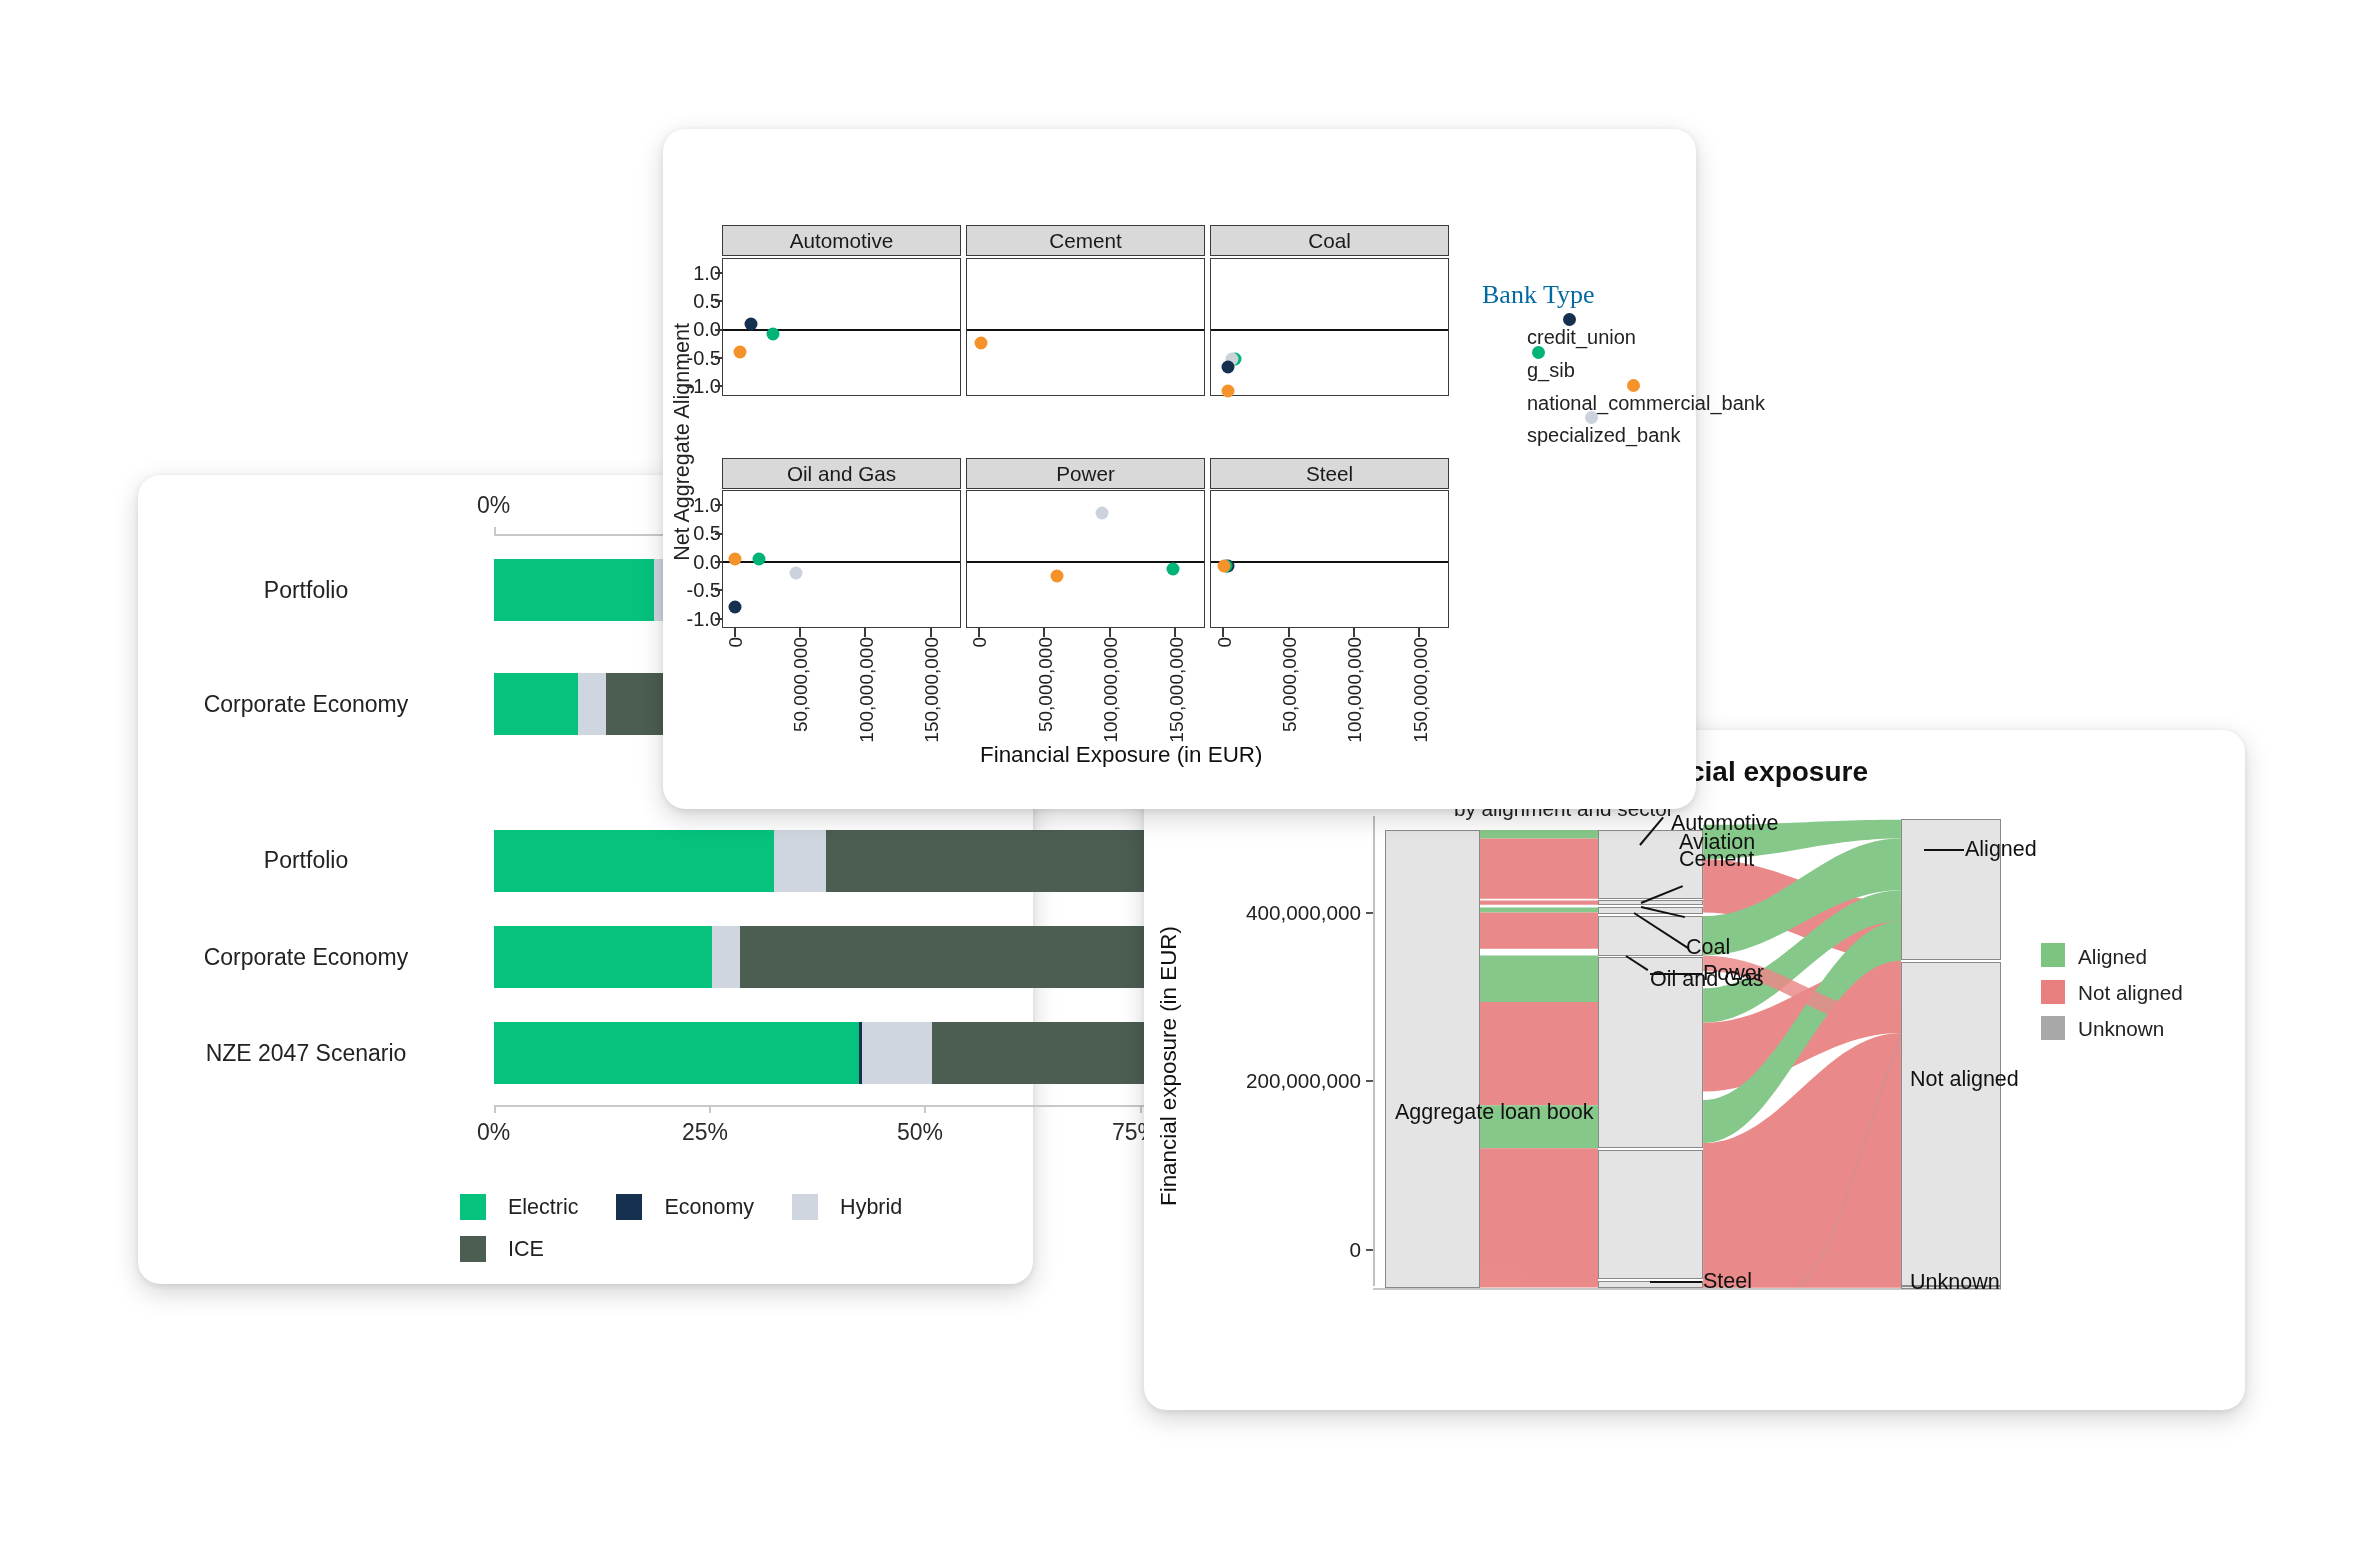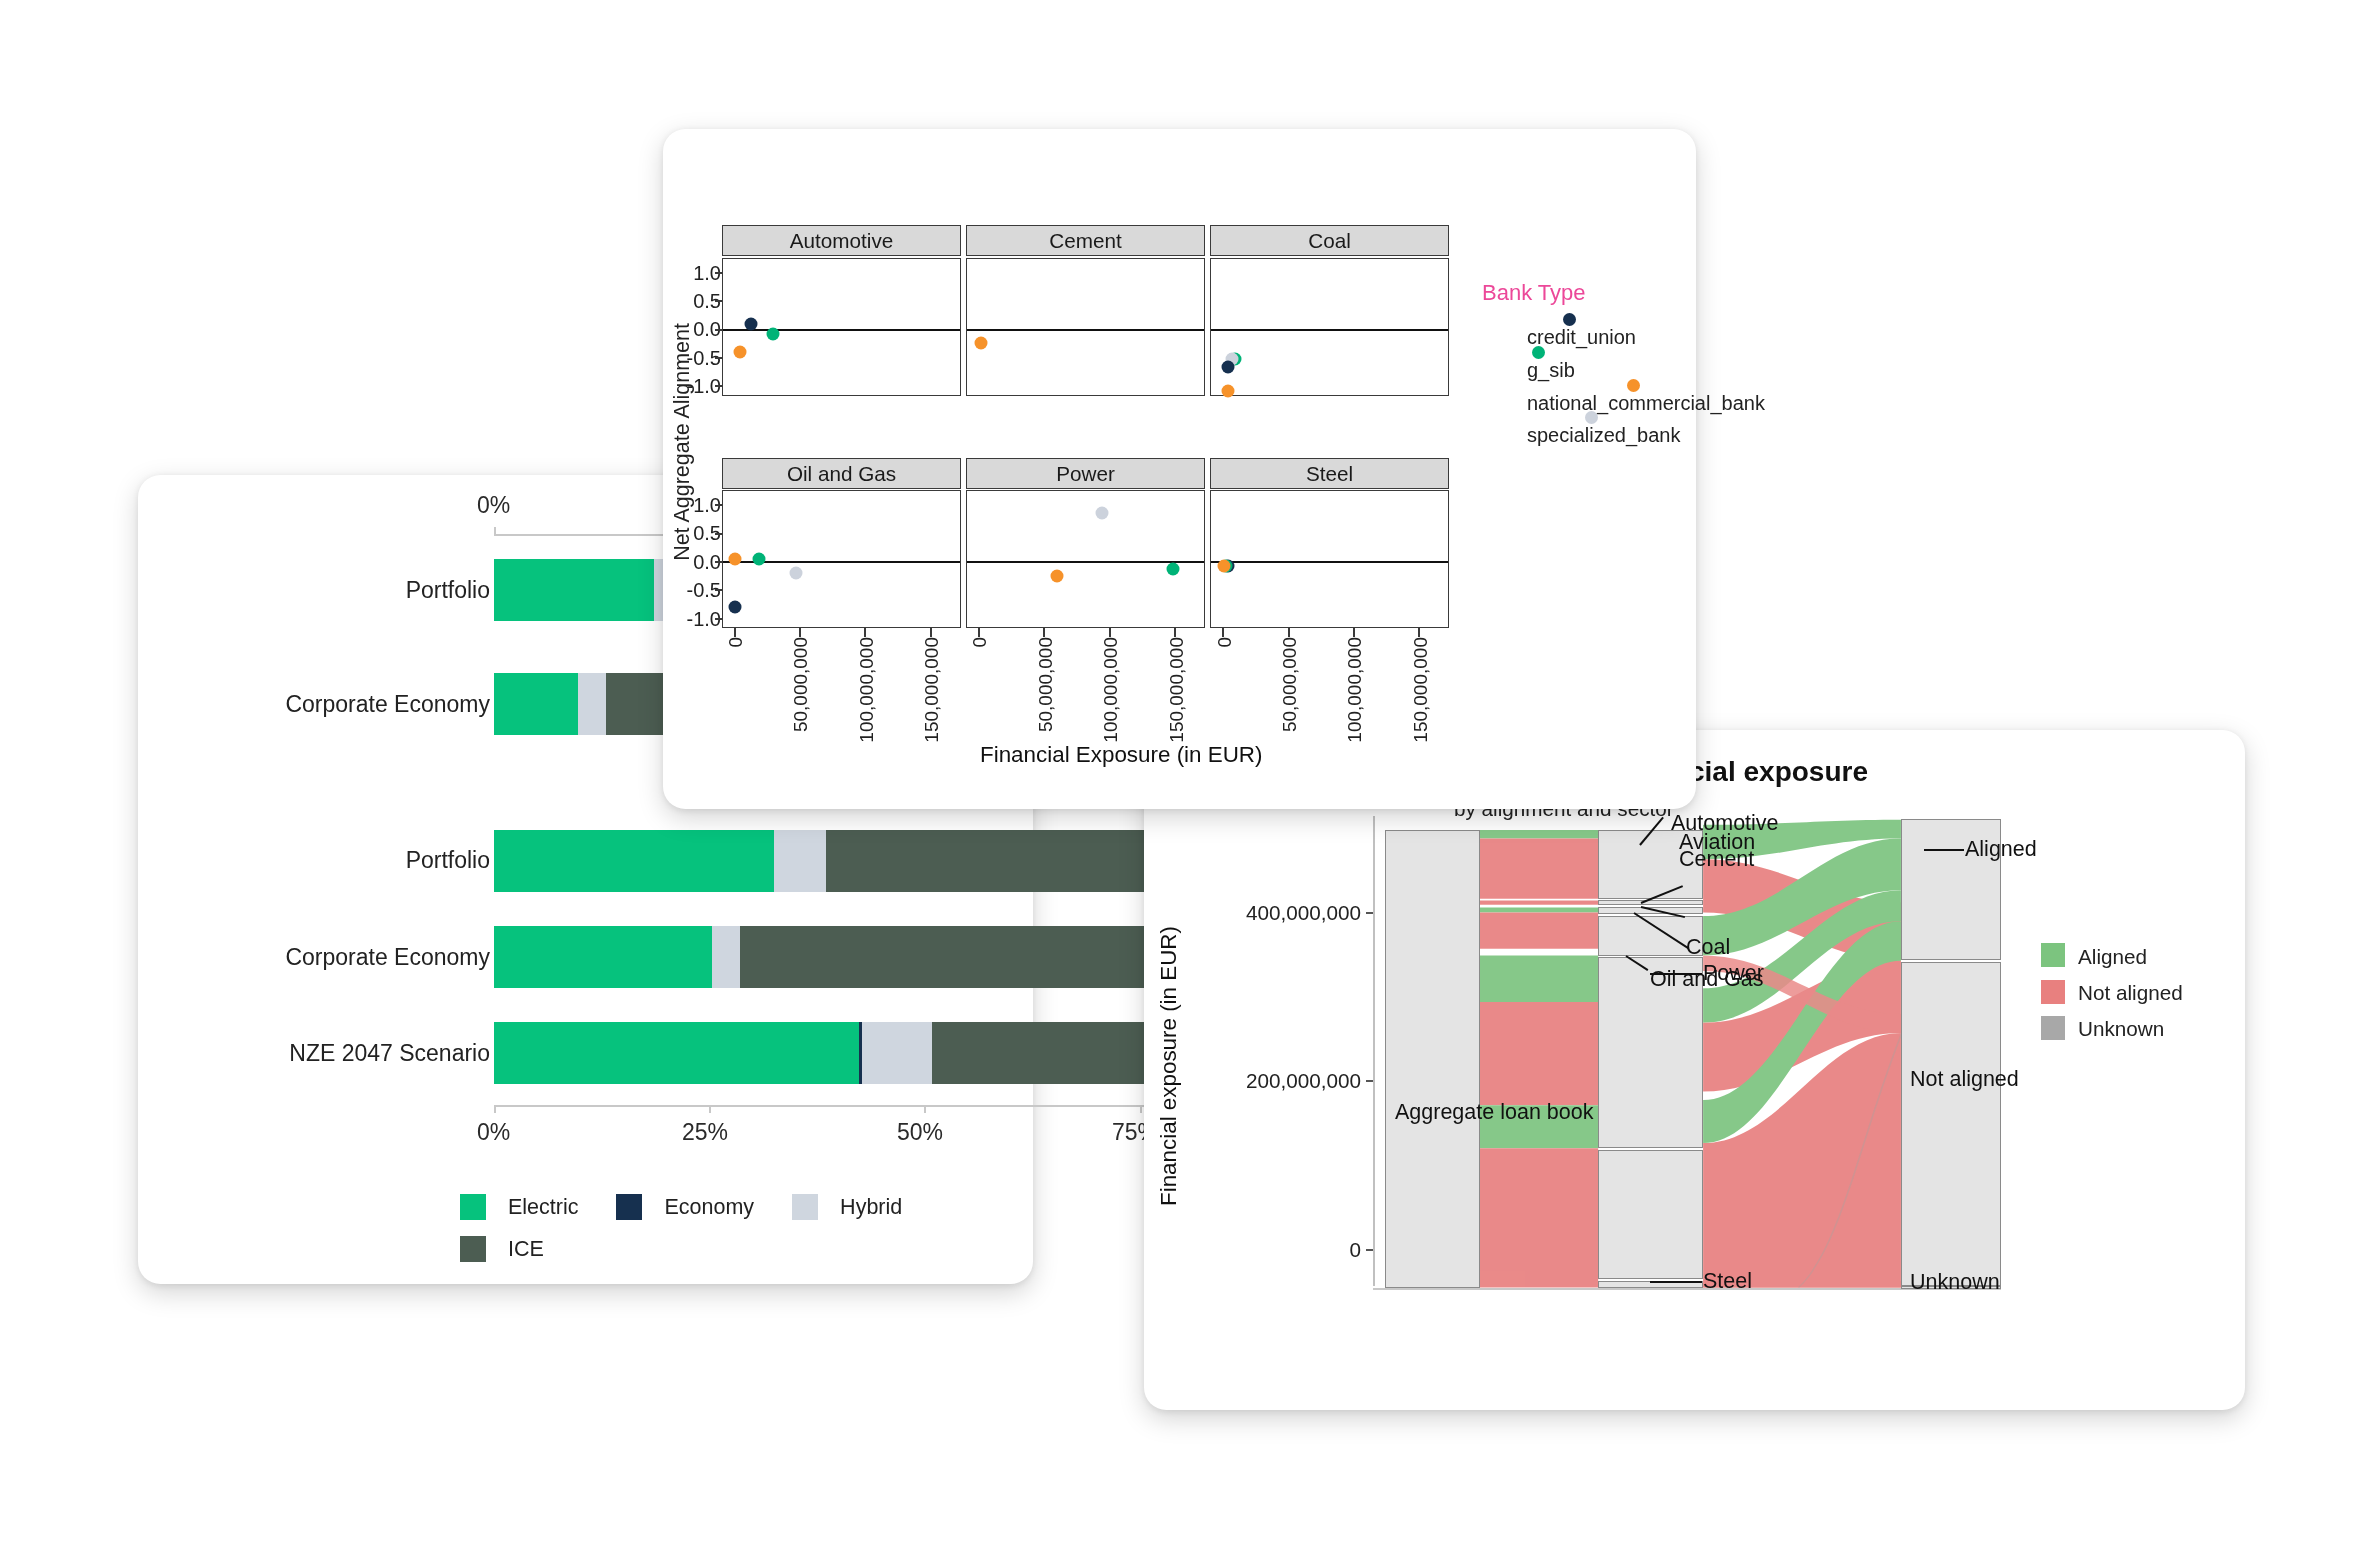--- a/index.html
+++ b/index.html
@@ -9,21 +9,21 @@
         box-shadow:0 8.6px 26px rgba(0,0,0,.17),0 1.7px 6.9px rgba(0,0,0,.08);}
 
   
   #bar-card{left:138px;top:475px;width:895px;height:809px;z-index:1;}
   .bar-plot{position:absolute;left:0;top:0;width:100%;height:100%;}
   .bar-axis-top{position:absolute;left:356px;top:59px;width:860px;height:1.7px;background:#c8c8c8;}
   .tick-lab{position:absolute;font-size:23px;color:#2a2a2a;white-space:nowrap;}
   .tickmark{position:absolute;width:1.7px;height:7.7px;background:#c8c8c8;}
   .bar-row{position:absolute;height:62px;}
   .bar-cat{position:absolute;right:0;font-size:23px;color:#222;white-space:nowrap;
-           transform:translateY(-50%);text-align:right;margin-left:16px;}
+           transform:translateY(-50%);text-align:center;}
   .seg{position:absolute;top:0;height:100%;}
   .c-electric{background:#06c27d;}
   .c-fuelcell{background:#16304f;}
   .c-hybrid{background:#cfd6df;}
   .c-ice{background:#4c5d52;}
   .legend-row{position:absolute;display:flex;align-items:center;gap:0;}
   .lg-key{width:26px;height:26px;display:inline-block;}
   .lg-txt{font-size:21.5px;color:#222;margin-left:22px;margin-right:38px;white-space:nowrap;}
   .year-lab{position:absolute;font-size:21.5px;color:#222;
             writing-mode:vertical-rl;white-space:nowrap;}
@@ -43,21 +43,21 @@
   .p-spec{background:#ccd2dc;}
   .ylab-sc{position:absolute;font-size:21.5px;color:#222;writing-mode:vertical-rl;
            transform:rotate(180deg);white-space:nowrap;}
   .ytick-sc{position:absolute;font-size:20px;color:#222;text-align:right;white-space:nowrap;
             transform:translateY(-50%);margin-left:8px;}
   .ytickmark{position:absolute;width:6.9px;height:1.7px;background:#3a3a3a;}
   .xtick-sc{position:absolute;font-size:19px;color:#222;writing-mode:vertical-rl;
             transform:rotate(180deg);white-space:nowrap;}
   .xtickmark{position:absolute;width:1.7px;height:8.6px;background:#3a3a3a;}
   .xlab-sc{position:absolute;font-size:22.4px;color:#111;white-space:nowrap;}
-  .lgd-title{position:absolute;font-size:22px;color:#ec4899;white-space:nowrap;}
+  .lgd-title{position:absolute;font-size:26px;color:#0369a1;white-space:nowrap;font-family:Liberation Serif, serif;}
   .lgd-item{position:absolute;display:flex;align-items:center;flex-direction:column;}
   .lgd-dot{width:13px;height:13px;border-radius:50%;}
   .lgd-lab{font-size:20px;color:#222;margin-left:24px;white-space:nowrap;}
 
   
   #sankey-card{left:1144px;top:730px;width:1101px;height:680px;z-index:2;}
   .sk-title{position:absolute;top:26px;font-size:28px;font-weight:bold;color:#111;white-space:nowrap;}
   .sk-sub{position:absolute;top:67px;font-size:20.7px;color:#222;white-space:nowrap;}
   .sk-ylab{position:absolute;font-size:22.4px;color:#111;writing-mode:vertical-rl;
            transform:rotate(180deg);white-space:nowrap;}

